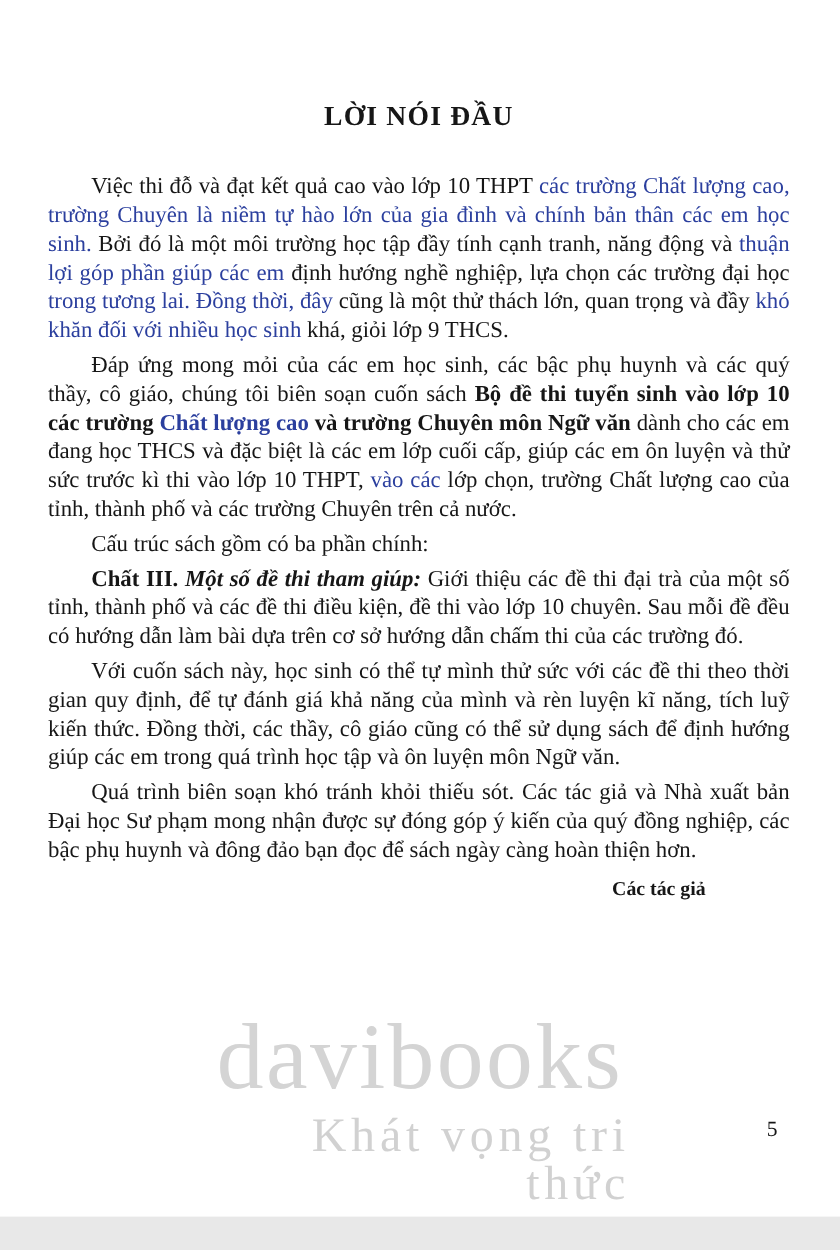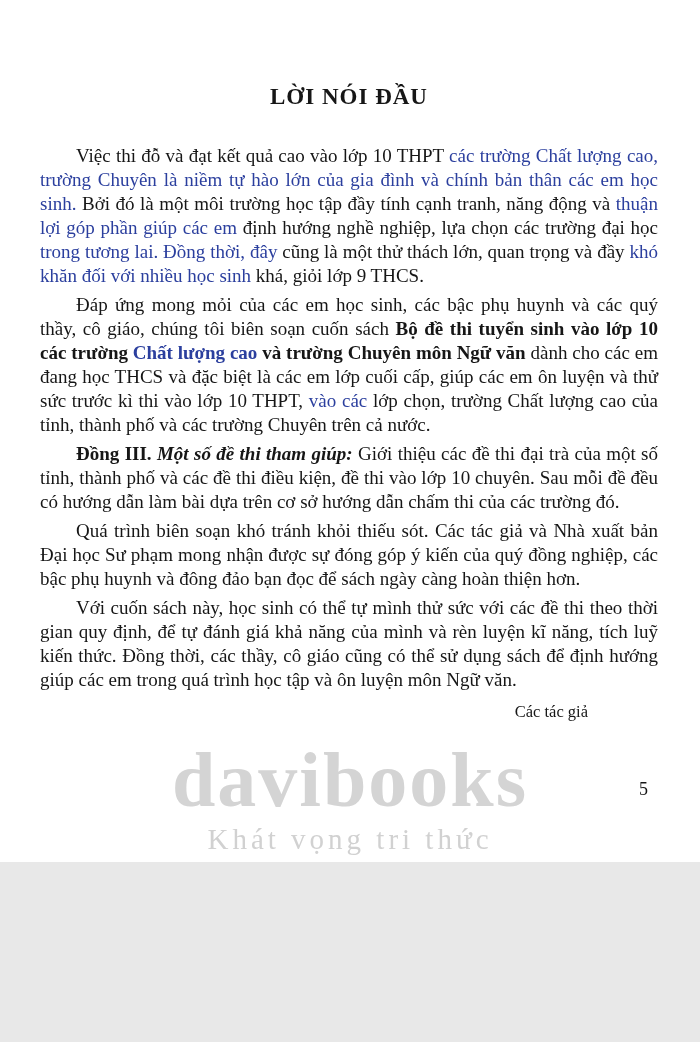--- a/index.html
+++ b/index.html
@@ -3,21 +3,21 @@
 <meta charset="utf-8">
 <style>
   html, body {
     margin: 0;
     padding: 0;
     background: #e8e8e8;
   }
   .sheet {
     position: relative;
     width: 700px;
-    height: 862px;
+    height: 1014px;
     margin: 0 auto;
     background: #ffffff;
     overflow: hidden;
     font-family: "Liberation Serif", "DejaVu Serif", serif;
     color: var(--body-text, #111);
   }
   .content {
     position: absolute;
     top: 0; left: 0; right: 0;
     padding: 84px 42px 0 40px;
@@ -36,66 +36,68 @@
     text-align: justify;
     text-indent: 36px;
   }
   .st-bold   { font-weight: bold; }
   .st-italic { font-style: italic; }
   .st-blue   { color: var(--accent-blue, #2b3f9e); }
   .signature {
     margin-top: 10px;
     padding-right: 70px;
     text-align: right;
-    font-weight: normal;
+    font-weight: bold;
     font-size: 16.5px;
   }
   .watermark {
     position: absolute;
     left: 50%;
     bottom: 8px;
     transform: translateX(-50%);
     text-align: center;
     color: var(--watermark-gray, #c4c4c4);
     user-select: none;
     pointer-events: none;
     line-height: 1;
   }
   .watermark .brand {
     font-size: 78px;
-    font-weight: bold;
+    font-weight: normal;
     letter-spacing: 2px;
     opacity: 0.75;
     text-align: center;
   }
   .watermark .slogan {
     margin-top: 6px;
-    font-size: 29px;
+    font-size: 40px;
     letter-spacing: 4px;
     opacity: 0.8;
+    text-align: right;
   }
   .page-number {
     position: absolute;
     right: 52px;
     bottom: 62px;
     font-size: 18px;
   }
 </style>
 </head>
 <body>
 
 <div class="sheet">
   <div class="content">
     <h1 class="title">LỜI NÓI ĐẦU</h1>
     <div id="paragraphs">
         <p class="para"><span>Việc thi đỗ và đạt kết quả cao vào lớp 10 THPT </span><span class="st-blue">các trường Chất lượng cao, trường Chuyên là niềm tự hào lớn của gia đình và chính bản thân các em học sinh.</span><span> Bởi đó là một môi trường học tập đầy tính cạnh tranh, năng động và </span><span class="st-blue">thuận lợi góp phần giúp các em</span><span> định hướng nghề nghiệp, lựa chọn các trường đại học </span><span class="st-blue">trong tương lai. Đồng thời, đây</span><span> cũng là một thử thách lớn, quan trọng và đầy </span><span class="st-blue">khó khăn đối với nhiều học sinh</span><span> khá, giỏi lớp 9 THCS.</span></p>
         <p class="para"><span>Đáp ứng mong mỏi của các em học sinh, các bậc phụ huynh và các quý thầy, cô giáo, chúng tôi biên soạn cuốn sách </span><span class="st-bold">Bộ đề thi tuyển sinh vào lớp 10 các trường </span><span class="st-bold st-blue">Chất lượng cao</span><span class="st-bold"> và trường Chuyên môn Ngữ văn</span><span> dành cho các em đang học THCS và đặc biệt là các em lớp cuối cấp, giúp các em ôn luyện và thử sức trước kì thi vào lớp 10 THPT, </span><span class="st-blue">vào các</span><span> lớp chọn, trường Chất lượng cao của tỉnh, thành phố và các trường Chuyên trên cả nước.</span></p>
-        <p class="para"><span class="st-bold">Đồng III. </span><span class="st-bold st-italic">Một số đề thi tham giúp: </span><span>Giới thiệu các đề thi đại trà của một số tỉnh, thành phố và các đề thi điều kiện, đề thi vào lớp 10 chuyên. Sau mỗi đề đều có hướng dẫn làm bài dựa trên cơ sở hướng dẫn chấm thi của các trường đó.</span></p>
+        <p class="para"><span>Cấu trúc sách gồm có ba phần chính:</span></p>
+        <p class="para"><span class="st-bold">Chất III. </span><span class="st-bold st-italic">Một số đề thi tham giúp: </span><span>Giới thiệu các đề thi đại trà của một số tỉnh, thành phố và các đề thi điều kiện, đề thi vào lớp 10 chuyên. Sau mỗi đề đều có hướng dẫn làm bài dựa trên cơ sở hướng dẫn chấm thi của các trường đó.</span></p>
+        <p class="para"><span>Với cuốn sách này, học sinh có thể tự mình thử sức với các đề thi theo thời gian quy định, để tự đánh giá khả năng của mình và rèn luyện kĩ năng, tích luỹ kiến thức. Đồng thời, các thầy, cô giáo cũng có thể sử dụng sách để định hướng giúp các em trong quá trình học tập và ôn luyện môn Ngữ văn.</span></p>
         <p class="para"><span>Quá trình biên soạn khó tránh khỏi thiếu sót. Các tác giả và Nhà xuất bản Đại học Sư phạm mong nhận được sự đóng góp ý kiến của quý đồng nghiệp, các bậc phụ huynh và đông đảo bạn đọc để sách ngày càng hoàn thiện hơn.</span></p>
-        <p class="para"><span>Với cuốn sách này, học sinh có thể tự mình thử sức với các đề thi theo thời gian quy định, để tự đánh giá khả năng của mình và rèn luyện kĩ năng, tích luỹ kiến thức. Đồng thời, các thầy, cô giáo cũng có thể sử dụng sách để định hướng giúp các em trong quá trình học tập và ôn luyện môn Ngữ văn.</span></p>
       </div>
     <div class="signature">Các tác giả</div>
   </div>
 
   <div class="watermark">
     <div class="brand">davibooks</div>
     <div class="slogan">Khát vọng tri thức</div>
   </div>
 
   <div class="page-number">5</div>

